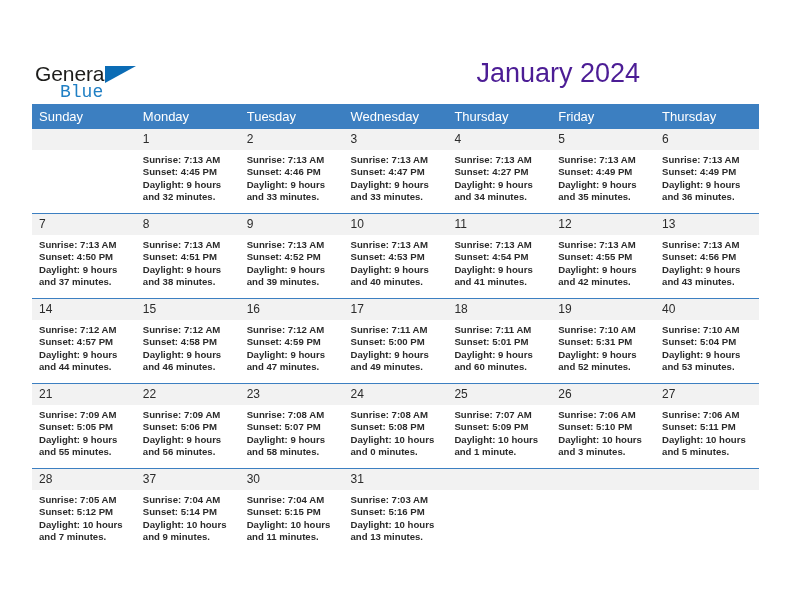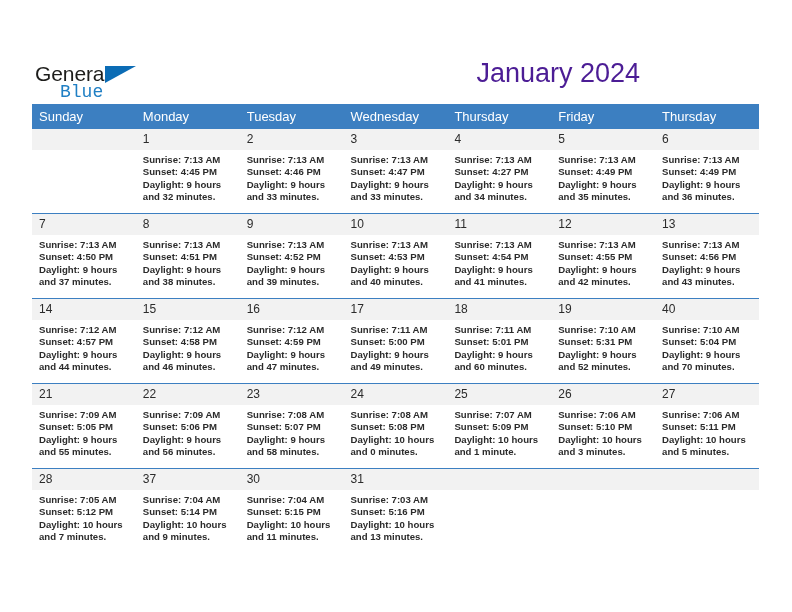--- a/index.html
+++ b/index.html
@@ -398,21 +398,21 @@
               </div>
             </div>
           </td>
           <td>
             <div class="cell">
               <div class="daynum">40</div>
               <div class="info">
                 <div>Sunrise: 7:10 AM</div>
                 <div>Sunset: 5:04 PM</div>
                 <div>Daylight: 9 hours</div>
-                <div>and 70 minutes.</div>
+                <div>and 53 minutes.</div>
               </div>
             </div>
           </td>
         </tr>
         <tr class="week">
           <td>
             <div class="cell">
               <div class="daynum">21</div>
               <div class="info">
                 <div>Sunrise: 7:09 AM</div>

